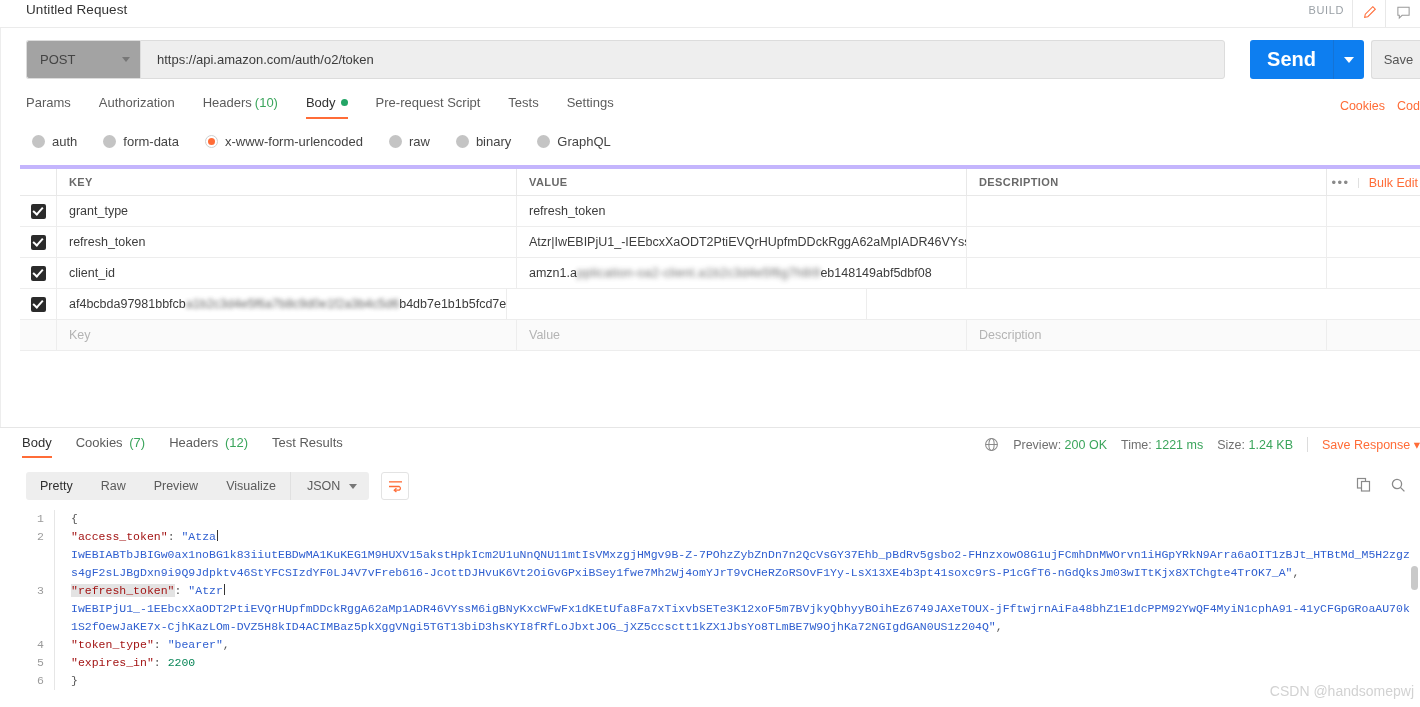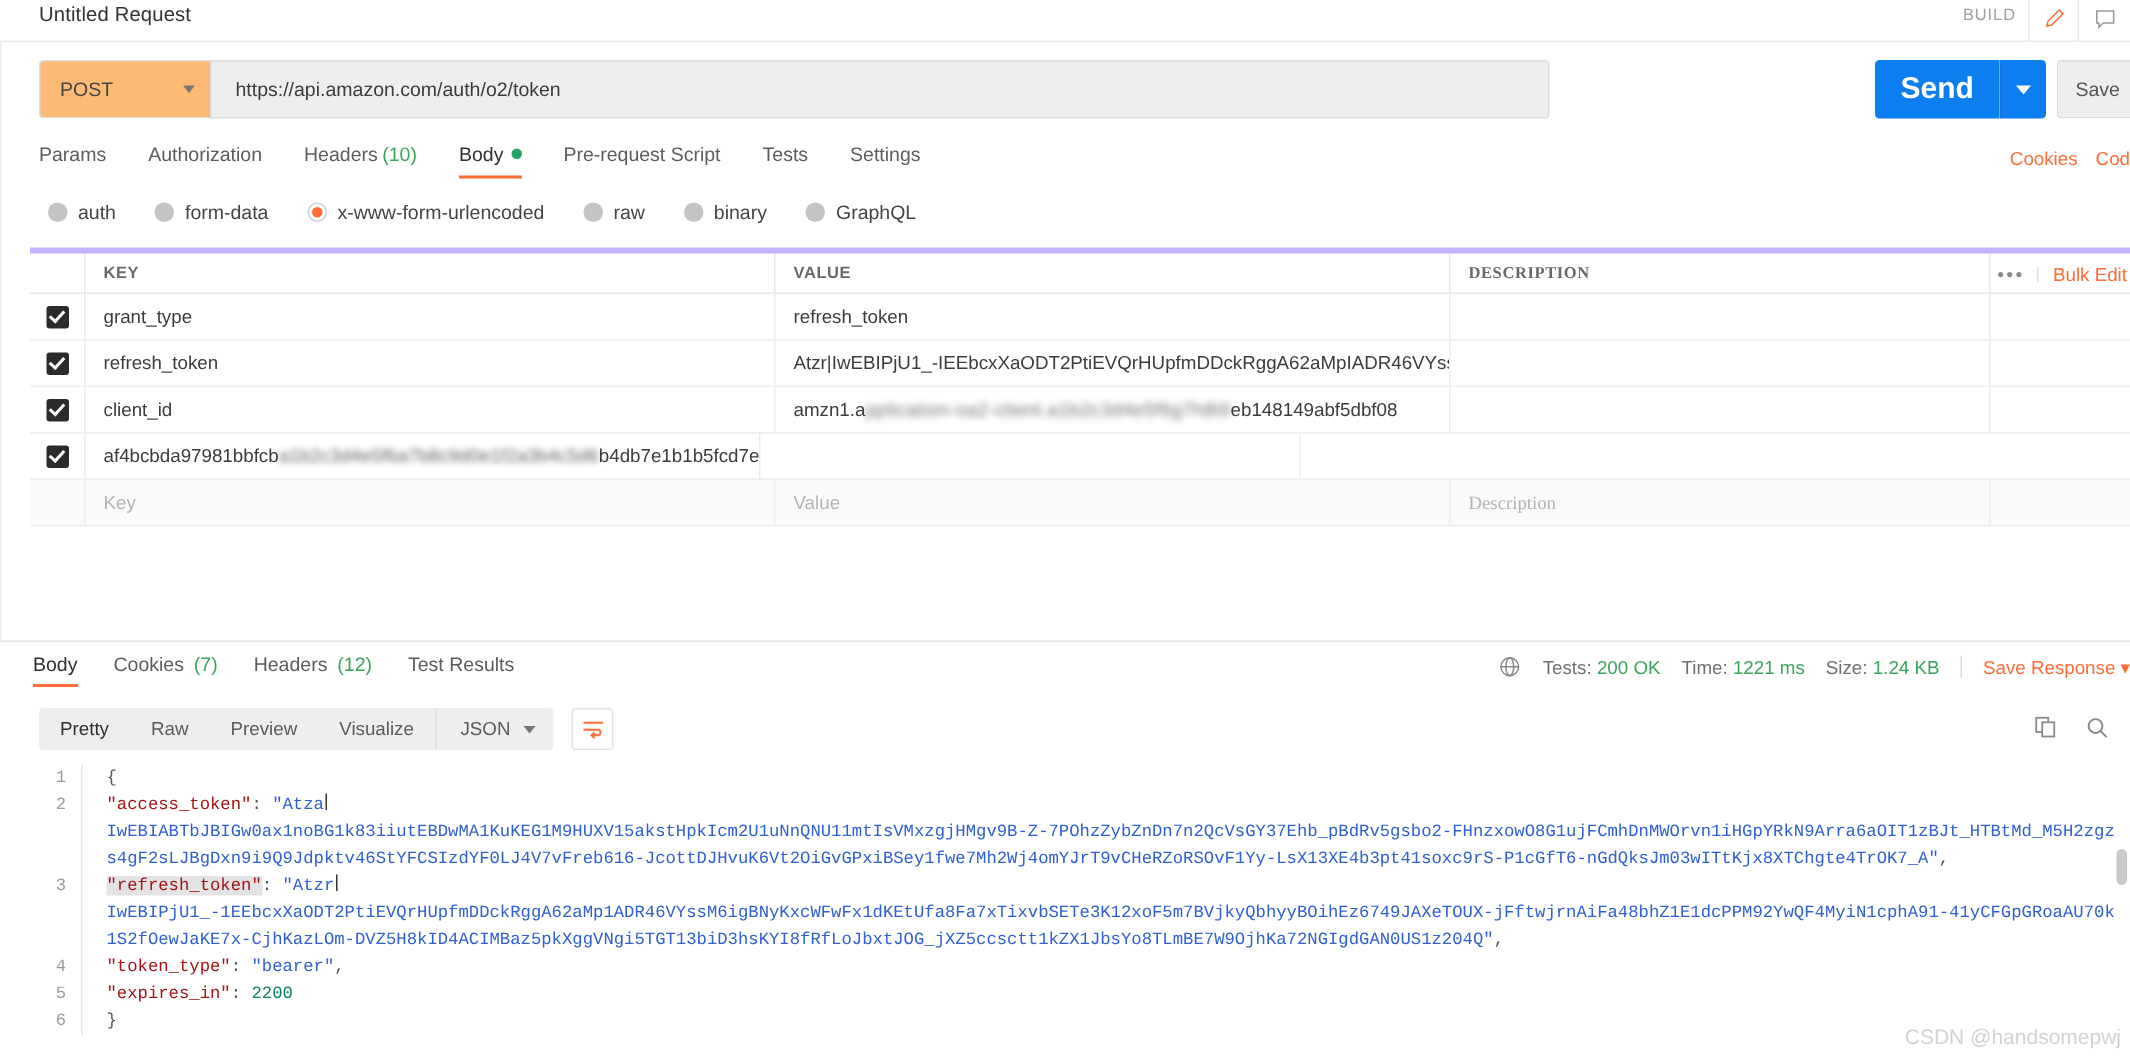--- a/index.html
+++ b/index.html
@@ -35,32 +35,32 @@
   .icon-btn.comment { right: 0px; }
   .divider-top {
     position: absolute; top: 27px; left: 0; width: 1420px; height: 1px;
     background: #ebebeb;
   }
 
   
   .urlbar { position: absolute; top: 40px; left: 26px; }
   .method-box {
     position: absolute; left: 0; top: 0; width: 114px; height: 39px;
-    border: 1px solid #dcdcdc; background: #fdba74;
+    border: 1px solid #dcdcdc; background: #a3a3a3;
     border-right: none; border-radius: 3px 0 0 3px;
     display: flex; align-items: center; cursor: pointer;
   }
   .method-label { margin-left: 13px; font-size: 13px; color: #444; }
   .method-caret {
     position: absolute; right: 10px; top: 16px;
     width: 0; height: 0; border-left: 4px solid transparent;
     border-right: 4px solid transparent; border-top: 5px solid #777;
   }
   .url-box {
-    position: absolute; left: 114px; top: 0; width: 893px; height: 39px;
+    position: absolute; left: 114px; top: 0; width: 1085px; height: 39px;
     border: 1px solid #dcdcdc; background: #eeeeee; border-radius: 0 3px 3px 0;
     display: flex; align-items: center; cursor: text;
   }
   .url-text { margin-left: 16px; font-size: 13px; color: #3c3c3c; }
 
   .send-wrap { position: absolute; left: 1224px; top: 0; display: flex; }
   .send-btn {
     width: 83px; height: 39px; background: #0d7ef0; color: #fff;
     font-size: 20px; font-weight: bold; border: none; border-radius: 3px 0 0 3px;
     display: flex; align-items: center; justify-content: center; cursor: pointer;
@@ -136,21 +136,21 @@
     border-bottom: 1px solid #ededed;
   }
   .kvrow.empty { background: #fafafa; }
   .c-check { width: 37px; height: 100%; display: flex; align-items: center;
              justify-content: center; border-right: 1px solid #ededed; }
   .c-key   { width: 460px; height: 100%; display: flex; align-items: center;
              padding-left: 12px; border-right: 1px solid #ededed; overflow: hidden; }
   .c-val   { width: 450px; height: 100%; display: flex; align-items: center;
              padding-left: 12px; border-right: 1px solid #ededed; overflow: hidden; }
   .c-desc  { width: 360px; height: 100%; display: flex; align-items: center;
-             padding-left: 12px; border-right: 1px solid #ededed; overflow: hidden; font-family: Liberation Serif, serif; }
+             padding-left: 12px; border-right: 1px solid #ededed; overflow: hidden; }
   .kvhead .c-check, .kvhead .c-key, .kvhead .c-val, .kvhead .c-desc {
     border-right-color: #e8e8e8;
   }
   .hlabel { font-size: 11px; font-weight: bold; color: #696969; letter-spacing: .4px; }
   .cellv { font-size: 12.5px; color: #3c3c3c; white-space: nowrap; }
   .cellv.ph { color: #b4b4b4; }
   .cbox {
     width: 15px; height: 15px; background: #2b2b2b; border-radius: 2px;
     position: relative; cursor: pointer;
   }
@@ -440,21 +440,21 @@
       <span>Test Results</span>
     </div>
   </div>
 
   <div class="resp-meta">
     <svg width="15" height="15" viewBox="0 0 16 16">
       <circle cx="8" cy="8" r="6.3" fill="none" stroke="#8a8a8a" stroke-width="1.1"></circle>
       <ellipse cx="8" cy="8" rx="2.8" ry="6.3" fill="none" stroke="#8a8a8a" stroke-width="1.1"></ellipse>
       <line x1="1.8" y1="8" x2="14.2" y2="8" stroke="#8a8a8a" stroke-width="1.1"></line>
     </svg>
-    <span><span>Tests:</span> <span class="ok">200 OK</span></span>
+    <span><span>Preview:</span> <span class="ok">200 OK</span></span>
     <span><span>Time:</span> <span class="ok">1221 ms</span></span>
     <span><span>Size:</span> <span class="ok">1.24 KB</span></span>
     <span class="meta-sep"></span>
     <span class="save-resp"><span>Save Response</span> ▾</span>
   </div>
 
   <div class="fmt-bar">
     <div class="fmt-group">
       <div class="fmt-item active">Pretty</div>
       <div class="fmt-item">Raw</div>

